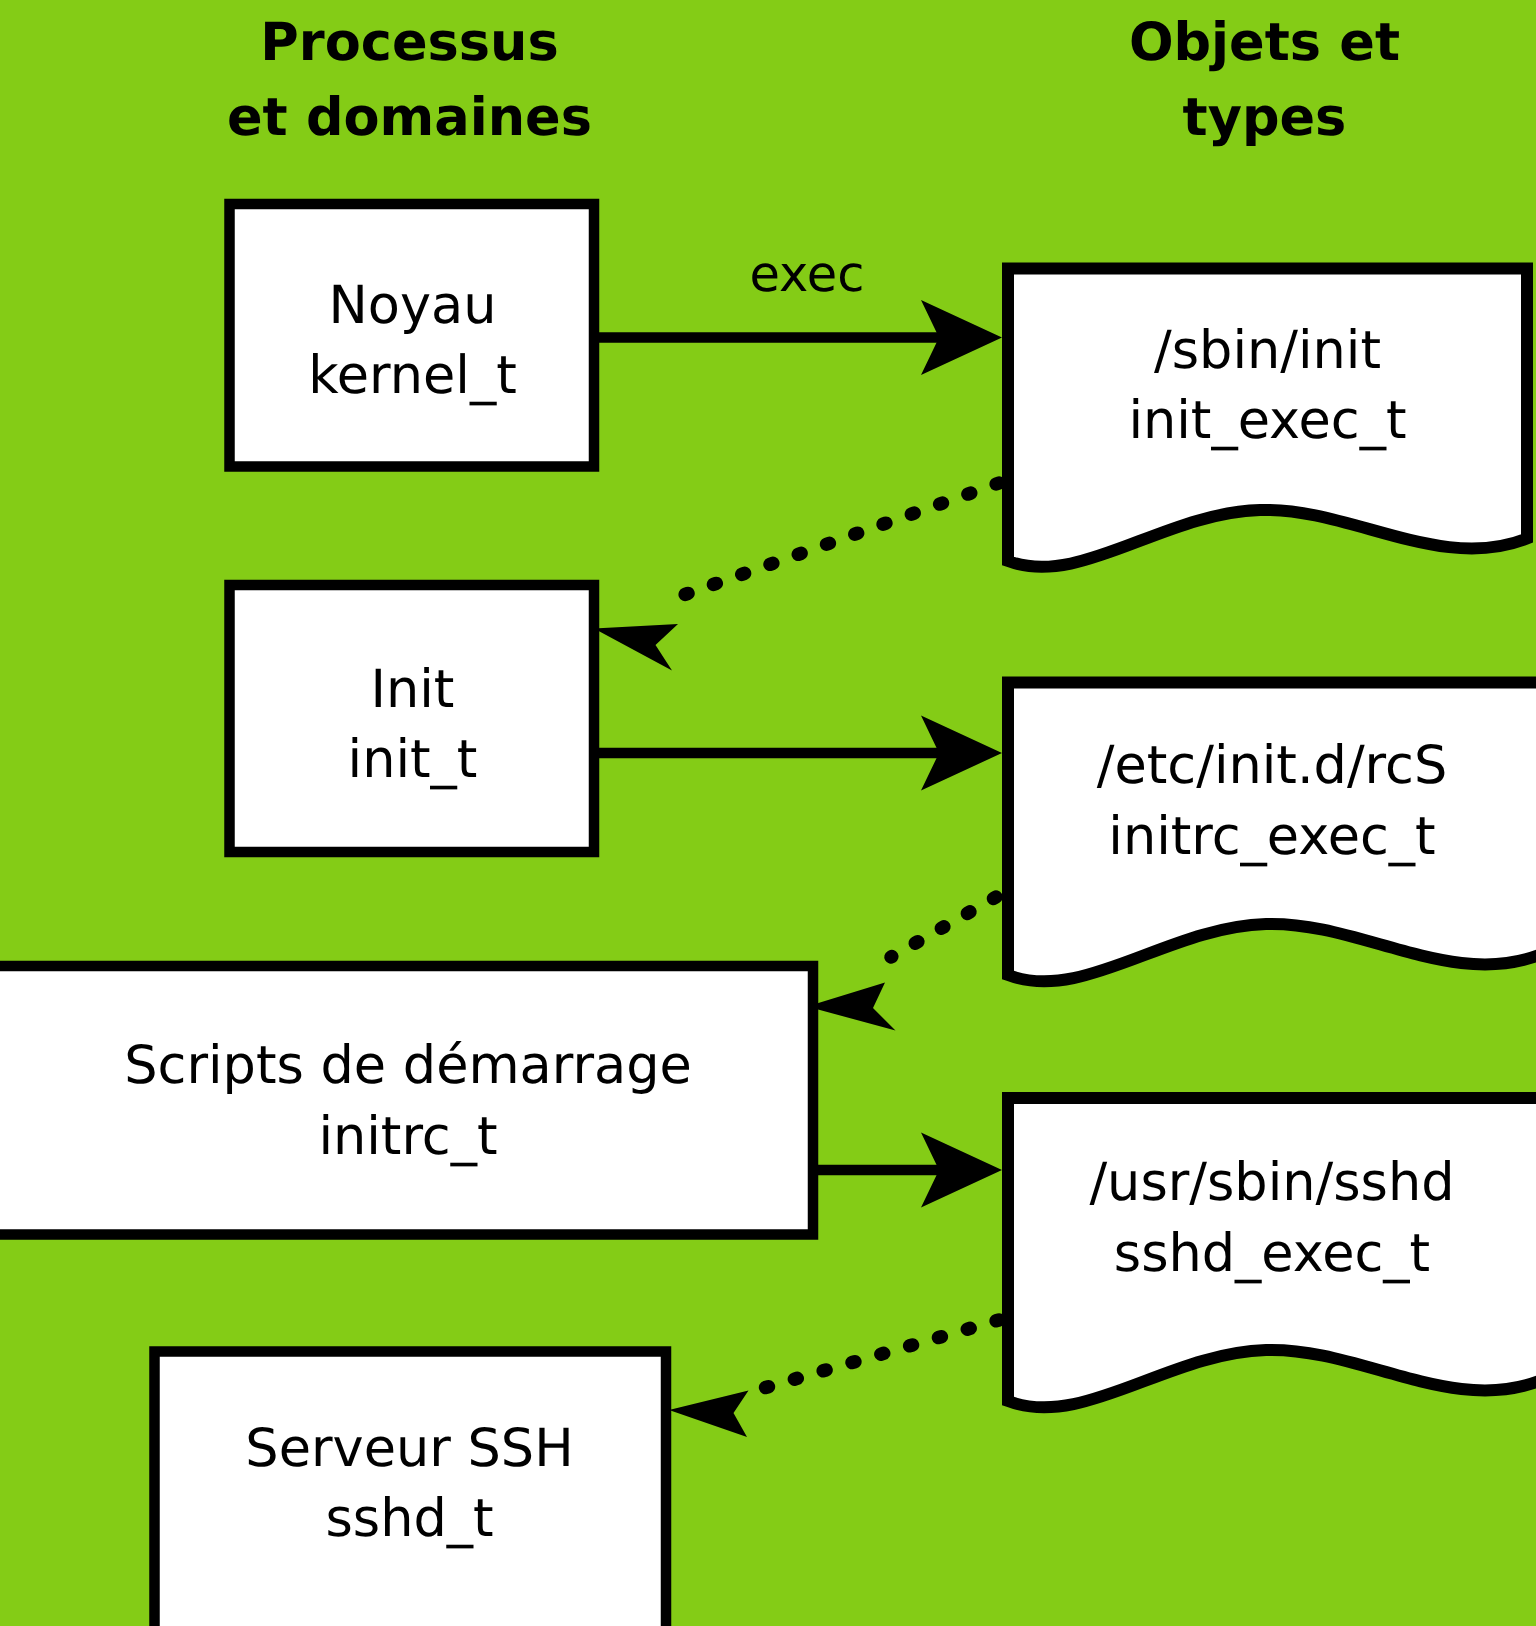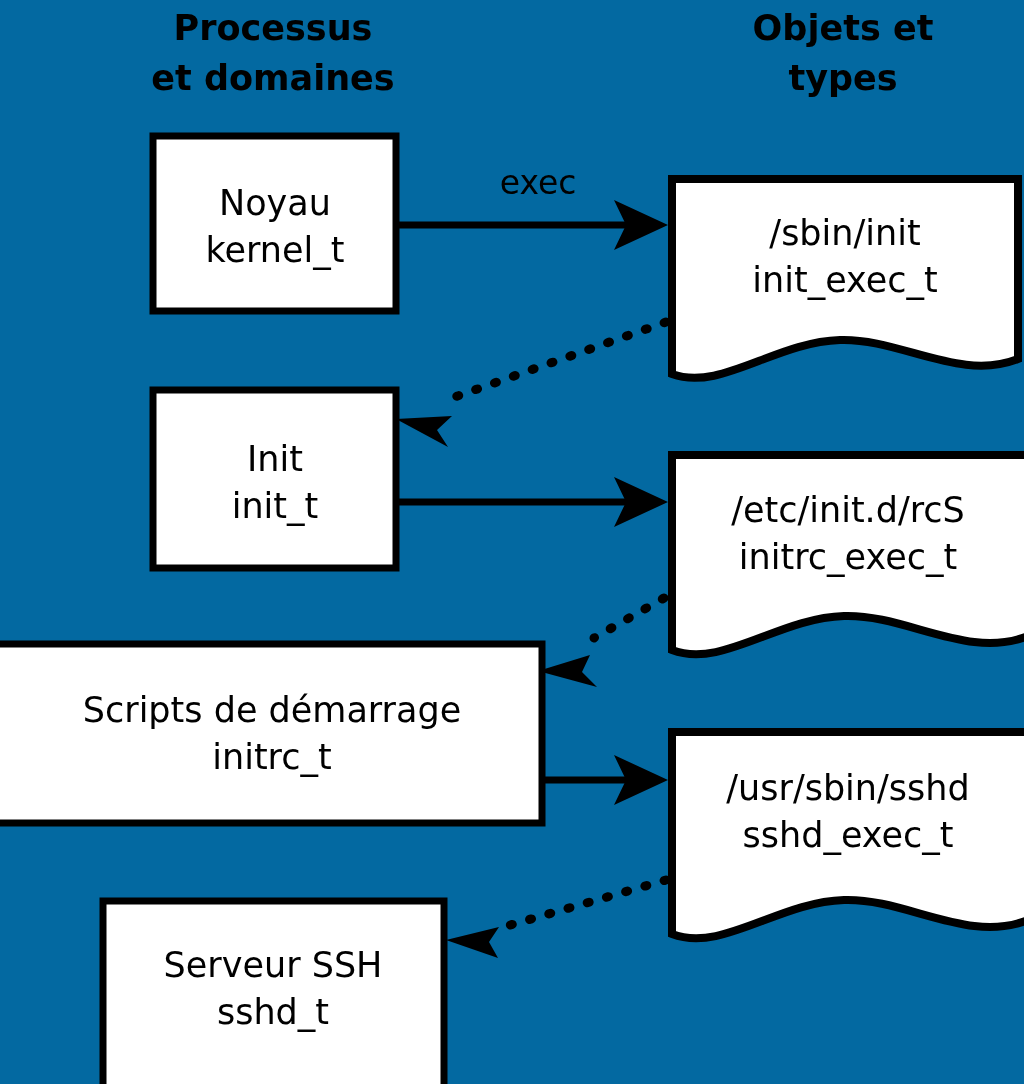--- a/index.html
+++ b/index.html
@@ -9,21 +9,21 @@
     background: #ffffff;
   }
   body {
     font-family: "DejaVu Sans", sans-serif;
     color: #000000;
   }
   #stage {
     position: relative;
     width: 1024px;
     height: 1084px;
-    background: #0369a1;
+    background: #84cc16;
     overflow: hidden;
   }
   #diagram-svg {
     position: absolute;
     left: 0;
     top: 0;
     width: 1024px;
     height: 1084px;
   }
   .col-header {

